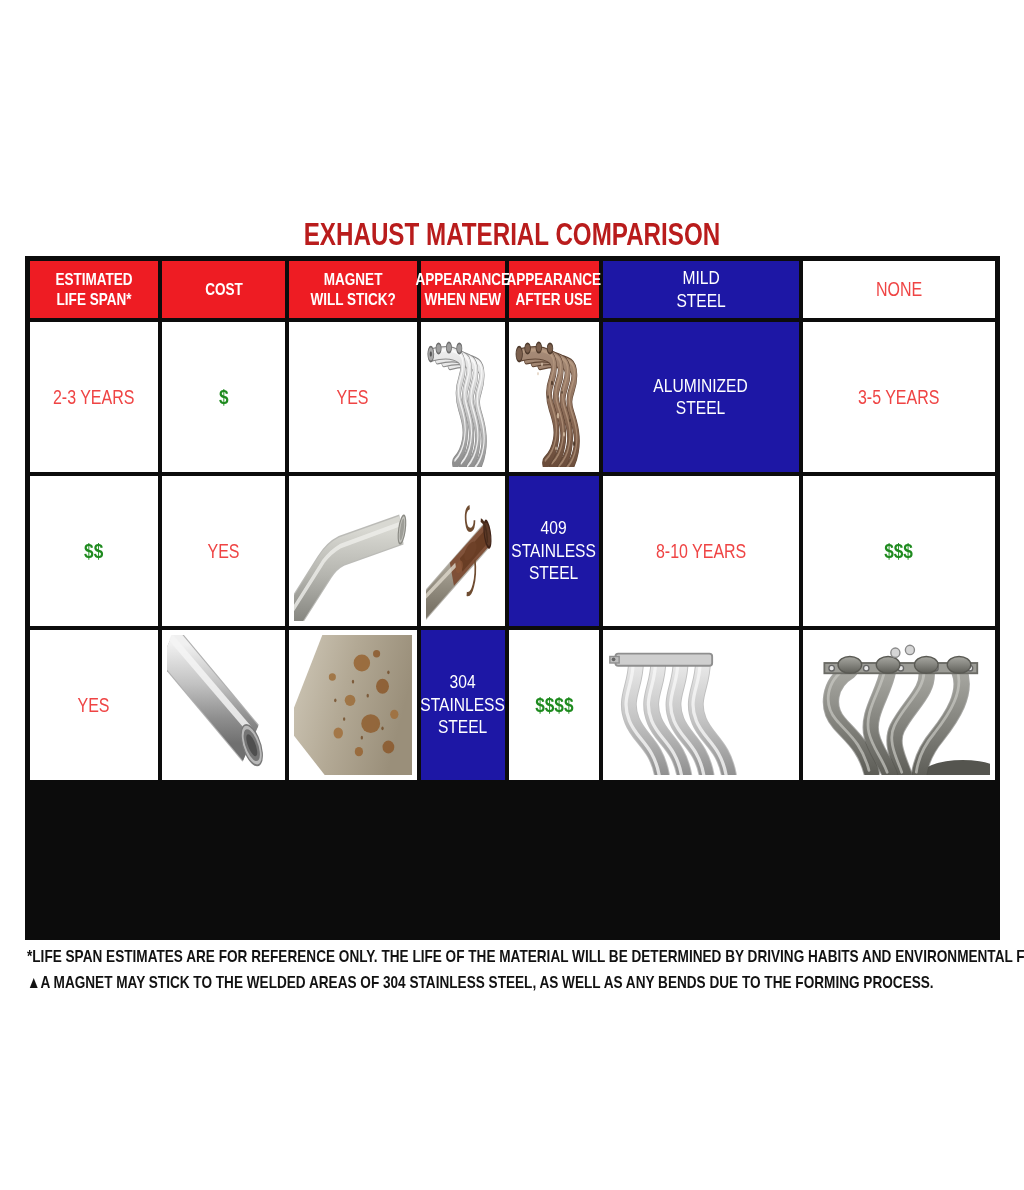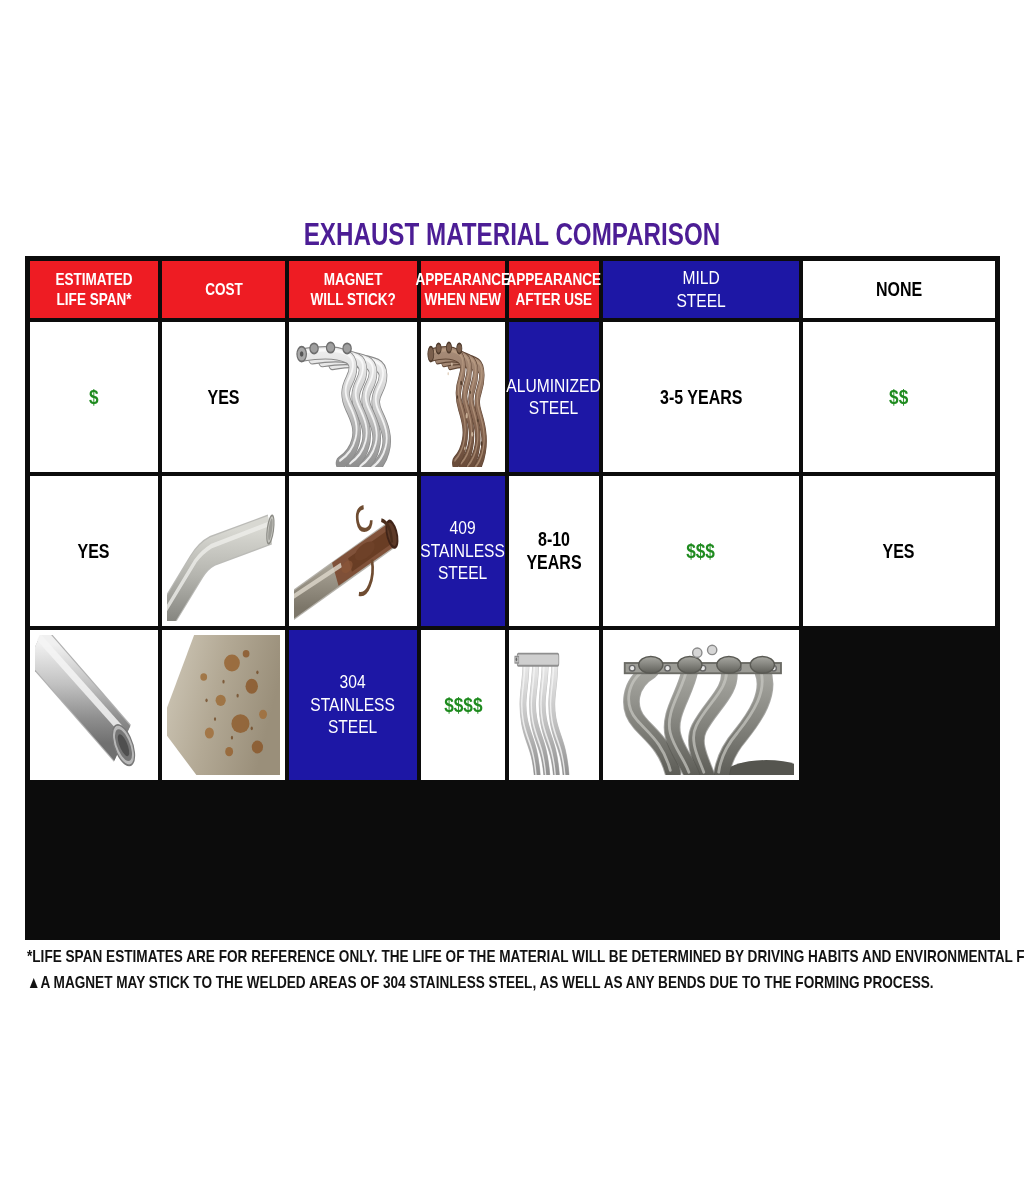--- a/index.html
+++ b/index.html
@@ -3,34 +3,34 @@
 <meta charset="utf-8">
 <style>
   html,body{margin:0;padding:0;}
   body{
     width:1024px;height:1190px;background:#ffffff;position:relative;overflow:hidden;
     font-family:"Liberation Sans",sans-serif;color:#141414;
   }
   .cx{display:inline-block;transform:scaleX(0.82);transform-origin:center;white-space:pre-line;line-height:1.18;}
   .title{
     position:absolute;top:217px;left:0;width:1024px;text-align:center;
-    font-size:31px;font-weight:700;color:#4c1d95;letter-spacing:0;
+    font-size:31px;font-weight:700;color:#b91c1c;letter-spacing:0;
   }
   .title .cx{transform:scaleX(0.78);}
   .tbl{
     position:absolute;left:25px;top:256px;
     display:grid;
     grid-template-columns:128px 123px 128px 84px 90px 196px 192px;
     grid-template-rows:57px 150px 150px 150px 151px;
     gap:4px;background:#0c0c0c;border:5px solid #0c0c0c;
   }
   .cell{background:#ffffff;display:flex;align-items:center;justify-content:center;text-align:center;}
   .hdr{background:#ee1c23;color:#ffffff;font-weight:700;font-size:16.5px;}
   .mat{background:#1d17a5;color:#ffffff;font-weight:400;font-size:19px;}
-  .txt{font-weight:700;font-size:19.5px;color:#000000;}
+  .txt{font-weight:400;font-size:19.5px;color:#ef4444;}
   .cost{font-weight:700;font-size:21px;color:#1f8b1f;}
   .sup{font-size:10px;vertical-align:super;line-height:0;}
   .img-cell{padding:5px;}
   .img-cell svg{display:block;width:100%;height:100%;}
   .notes{position:absolute;left:27px;top:944px;width:995px;font-weight:700;font-size:17px;color:#121212;}
   .note-line{white-space:nowrap;line-height:26px;}
   .note-line .cx{transform:scaleX(0.80);transform-origin:left center;white-space:nowrap;}
 </style>
 </head>
 <body>
@@ -58,20 +58,23 @@
       <span class="cx">APPEARANCE
 AFTER USE</span>
     </div>
 
   <div class="cell mat">
       <span class="cx">MILD
 STEEL</span>
     </div>
   <div class="cell txt">
       <span class="cx">NONE</span>
+    </div>
+  <div class="cell txt">
+      <span class="cx">2-3 YEARS</span>
     </div>
   <div class="cell cost">
       <span class="cx">$</span>
     </div>
   <div class="cell txt">
       <span class="cx"><span>YES</span><span class="sup"></span></span>
     </div>
   <div class="cell img-cell">
     <svg viewBox="0 0 200 150" preserveAspectRatio="none">
       <defs>

